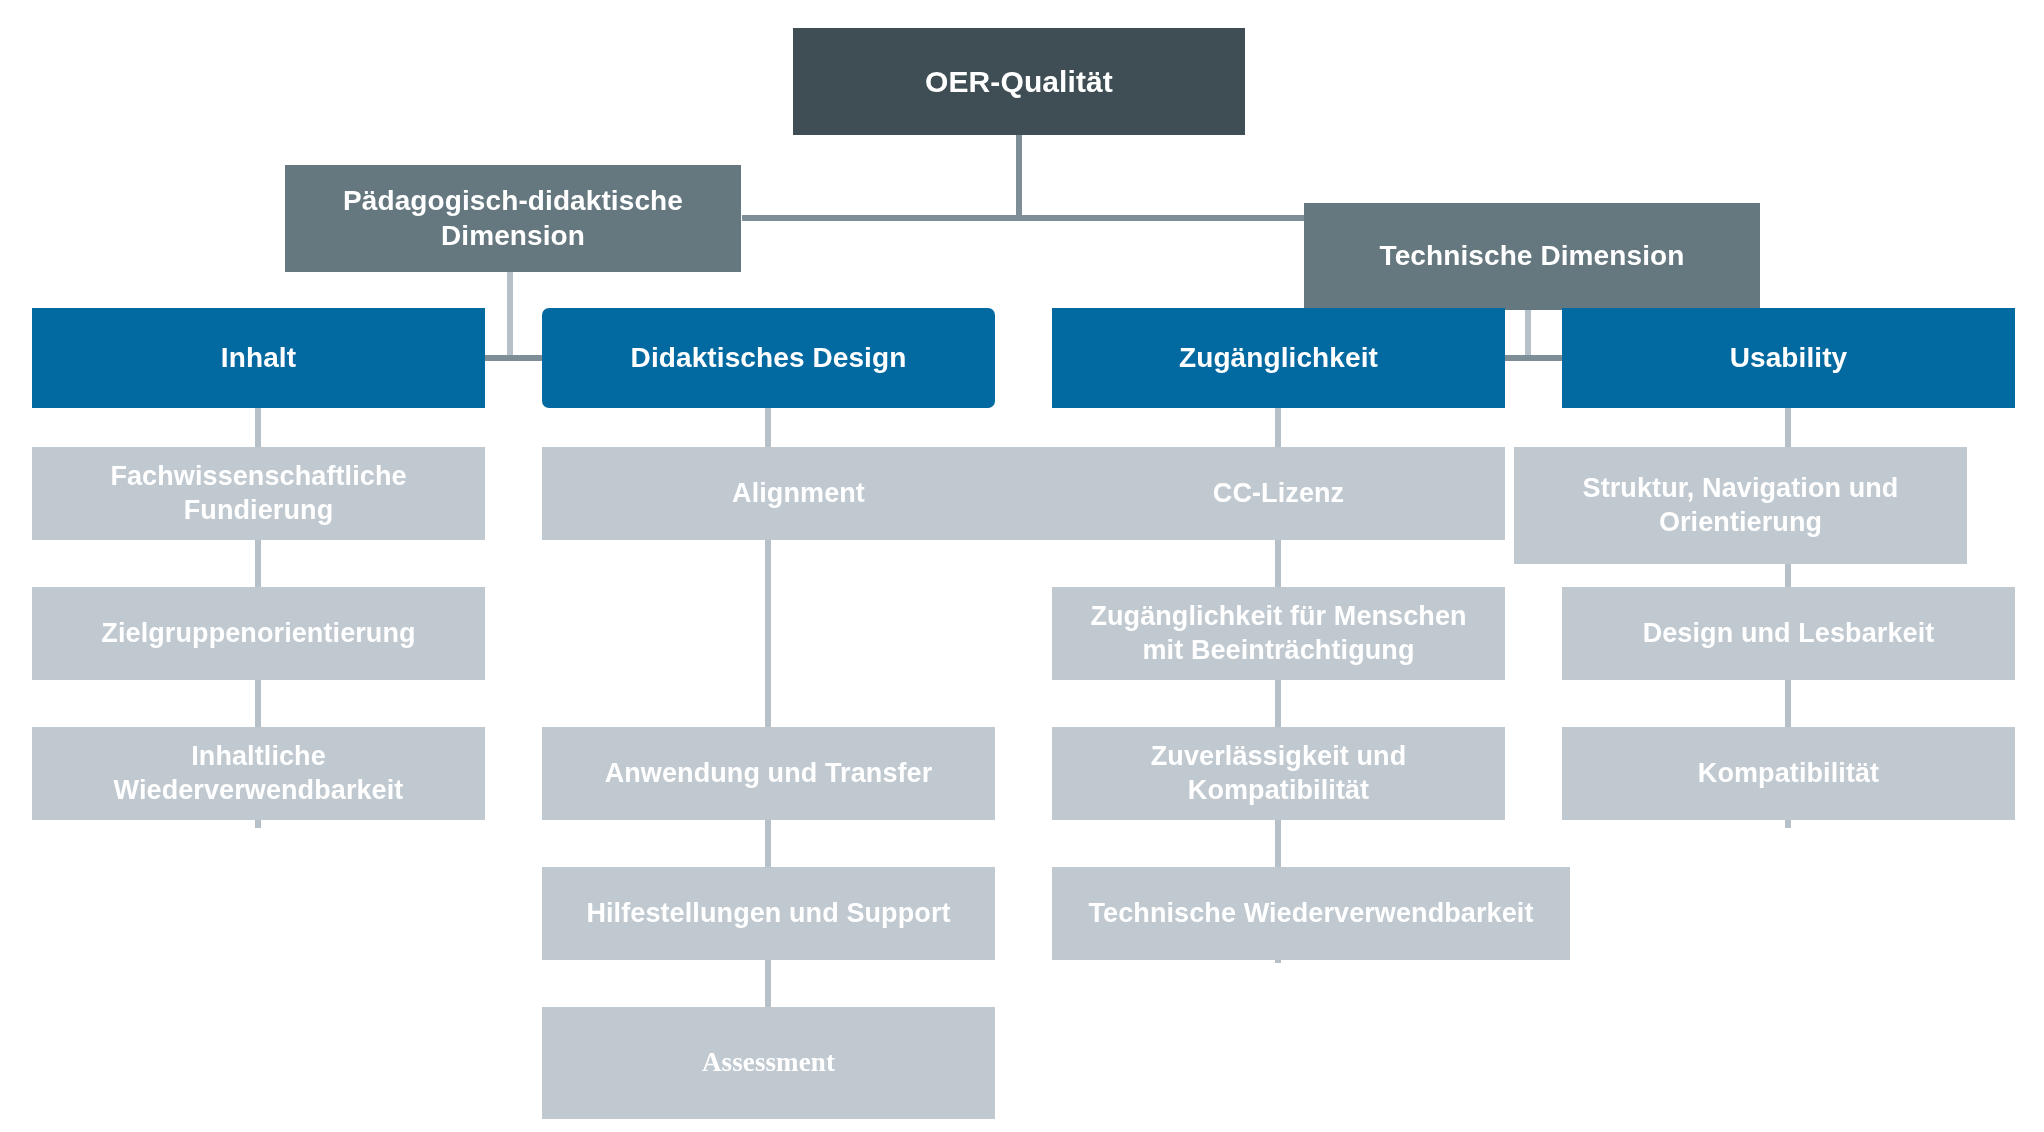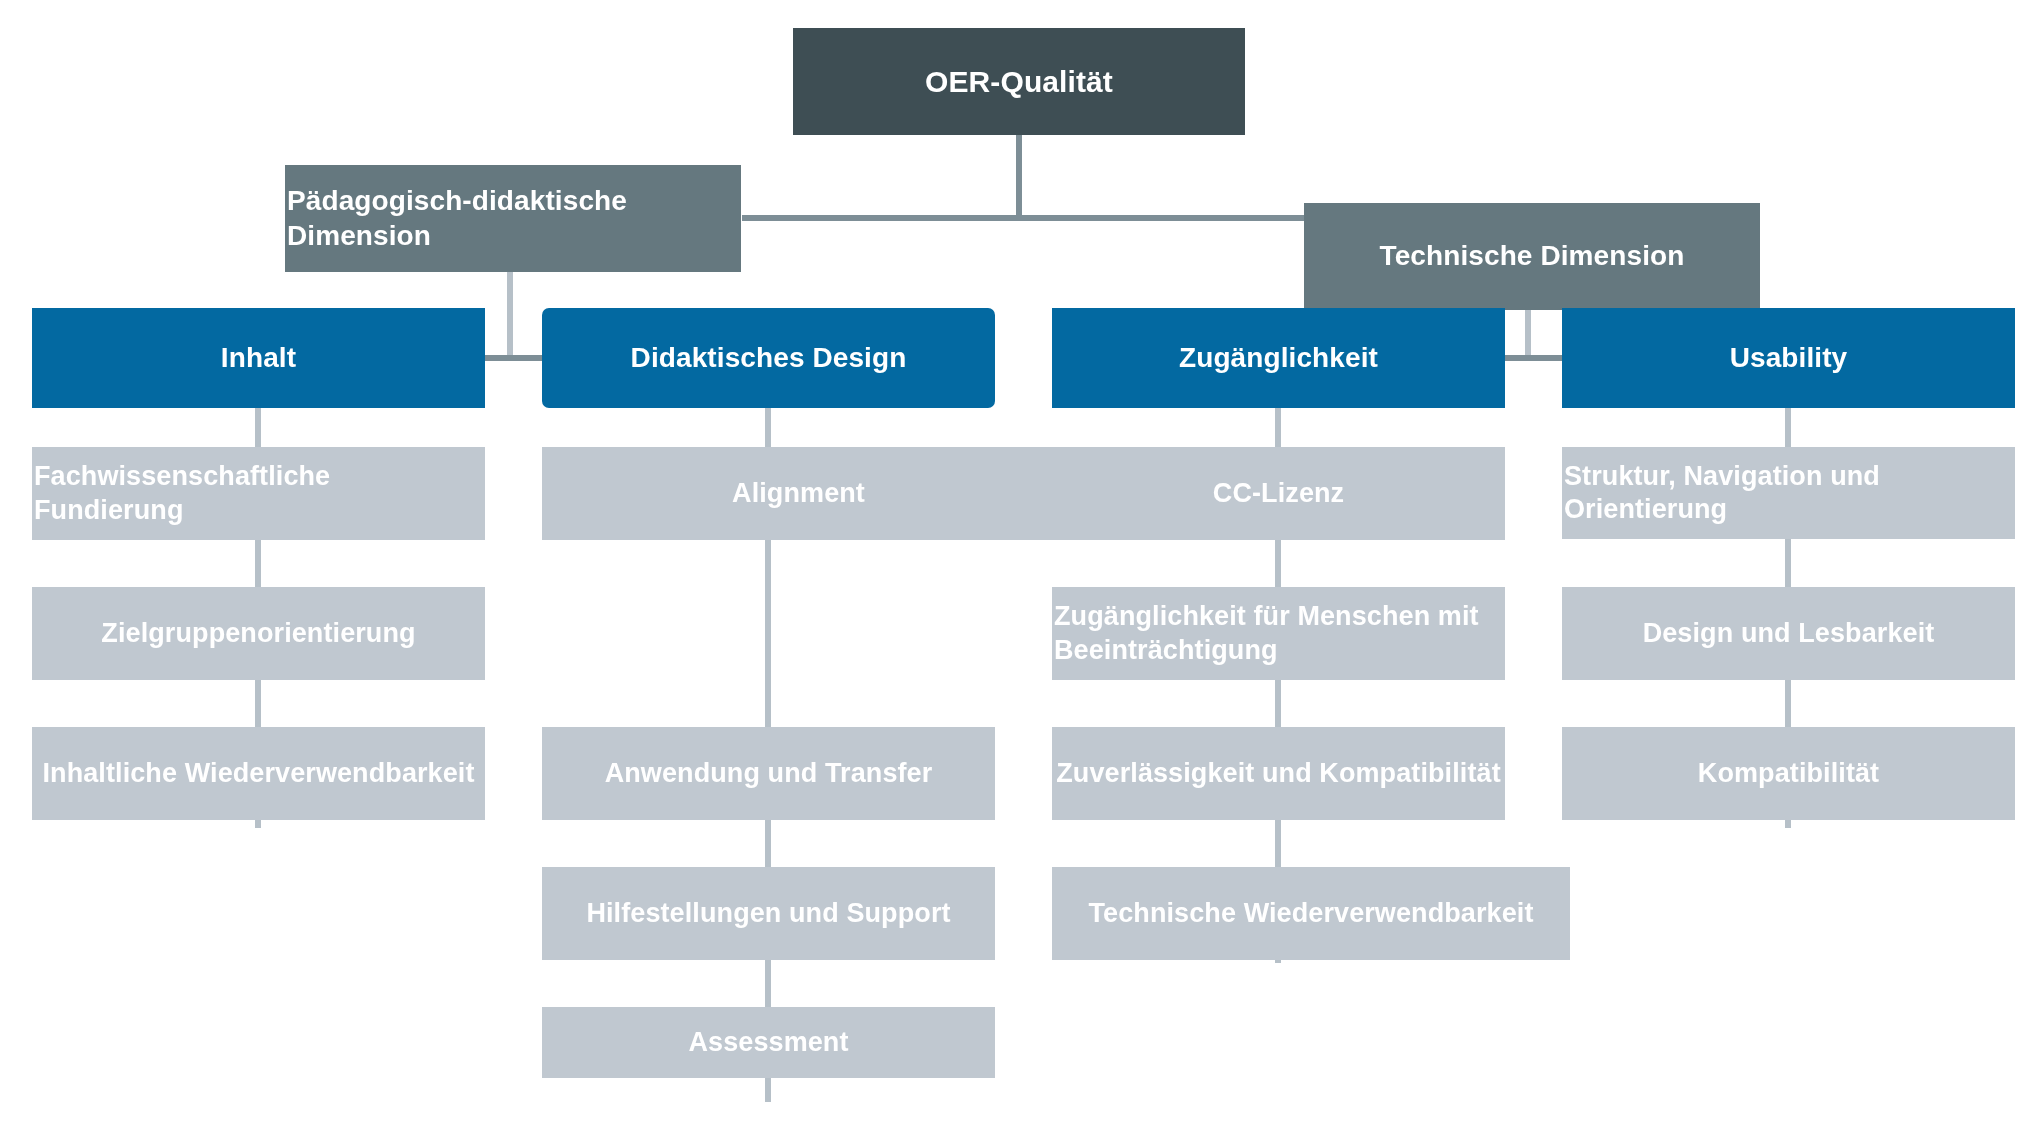--- a/index.html
+++ b/index.html
@@ -16,24 +16,25 @@
     height: 1132px;
     background: #ffffff;
     overflow: hidden;
   }
   .node {
     position: absolute;
     box-sizing: border-box;
     display: flex;
     align-items: center;
     justify-content: center;
+    text-align: center;
     color: #ffffff;
     font-weight: bold;
     line-height: 1.24;
-    padding: 4px 2px;
+    padding: 4px 23px;
     z-index: 2;
     letter-spacing: 0.1px;
   }
   .lvl1 { background: #3e4e54; font-size: 30px; }
   .lvl2 { background: #65787f; font-size: 28px; }
   .lvl3 { background: #0369a1; font-size: 28px; }
   .lvl4 { background: #c0c8d0; font-size: 27px; }
 
   .conn {
     position: absolute;
@@ -79,24 +80,24 @@
   <div class="node lvl3" style="left:1052px; top:308px; width:453px; height:100px;">Zugänglichkeit</div>
   <div class="node lvl3" style="left:1562px; top:308px; width:453px; height:100px;">Usability</div>
 
   <div class="node lvl4" style="left:32px; top:447px; width:453px; height:93px;">Fachwissenschaftliche Fundierung</div>
   <div class="node lvl4" style="left:32px; top:587px; width:453px; height:93px;">Zielgruppenorientierung</div>
   <div class="node lvl4" style="left:32px; top:727px; width:453px; height:93px;">Inhaltliche Wiederverwendbarkeit</div>
 
   <div class="node lvl4" style="left:542px; top:447px; width:513px; height:93px;">Alignment</div>
   <div class="node lvl4" style="left:542px; top:727px; width:453px; height:93px;">Anwendung und Transfer</div>
   <div class="node lvl4" style="left:542px; top:867px; width:453px; height:93px;">Hilfestellungen und Support</div>
-  <div class="node lvl4" style="left:542px; top:1007px; width:453px; height:71px;">Assessment</div>
+  <div class="node lvl4" style="left:542px; top:1007px; width:453px; height:112px;font-family:Liberation Serif, serif;">Assessment</div>
 
   <div class="node lvl4" style="left:1052px; top:447px; width:453px; height:93px;">CC-Lizenz</div>
   <div class="node lvl4" style="left:1052px; top:587px; width:453px; height:93px;">Zugänglichkeit für Menschen mit Beeinträchtigung</div>
   <div class="node lvl4" style="left:1052px; top:727px; width:453px; height:93px;">Zuverlässigkeit und Kompatibilität</div>
   <div class="node lvl4" style="left:1052px; top:867px; width:518px; height:93px;">Technische Wiederverwendbarkeit</div>
 
-  <div class="node lvl4" style="left:1562px; top:447px; width:453px; height:92px;">Struktur, Navigation und Orientierung</div>
+  <div class="node lvl4" style="left:1514px; top:447px; width:453px; height:117px;">Struktur, Navigation und Orientierung</div>
   <div class="node lvl4" style="left:1562px; top:587px; width:453px; height:93px;">Design und Lesbarkeit</div>
   <div class="node lvl4" style="left:1562px; top:727px; width:453px; height:93px;">Kompatibilität</div>
 
 </div>
 
 </body></html>

